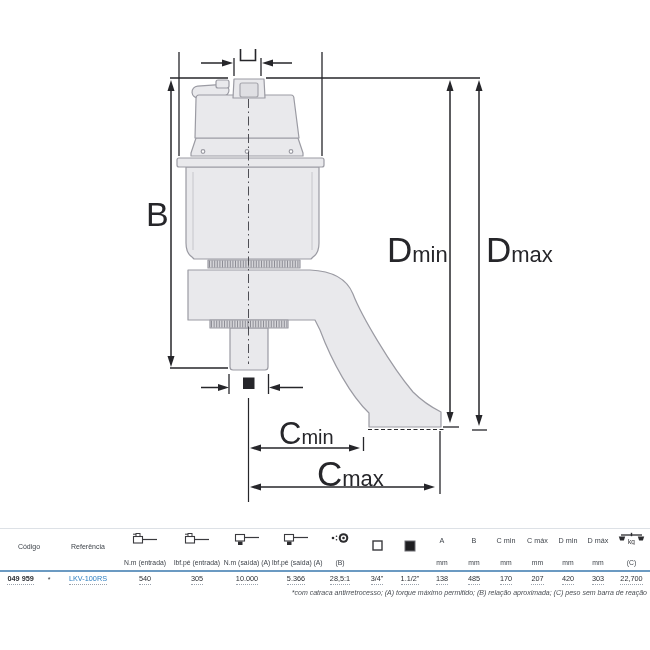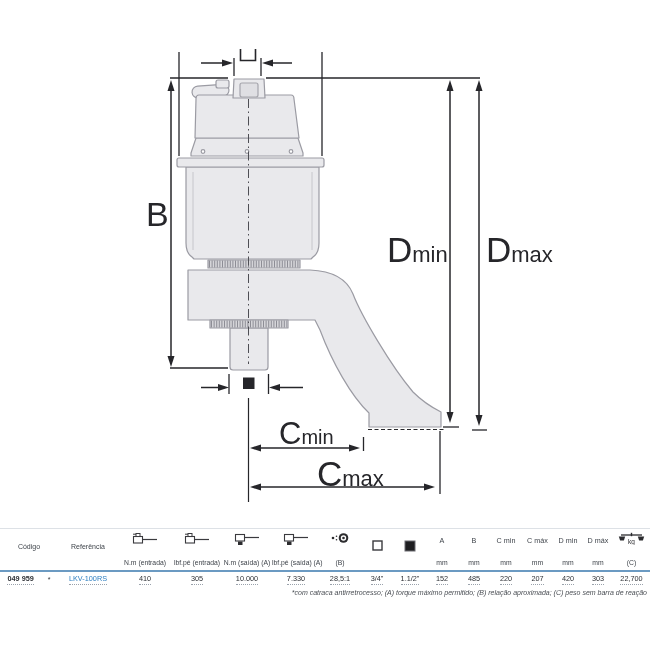--- a/index.html
+++ b/index.html
@@ -270,48 +270,48 @@
 
     <div class="trow">
       <div class="cell c1">
         <span class="v bold">049 959</span>
         <span class="ast">*</span>
       </div>
       <div class="cell c2">
         <span class="v link">LKV-100RS</span>
       </div>
       <div class="cell c3">
-        <span class="v">410</span>
+        <span class="v">540</span>
       </div>
       <div class="cell c4">
         <span class="v">305</span>
       </div>
       <div class="cell c5">
         <span class="v">10.000</span>
       </div>
       <div class="cell c6">
-        <span class="v">7.330</span>
+        <span class="v">5.366</span>
       </div>
       <div class="cell c7">
         <span class="v">28,5:1</span>
       </div>
       <div class="cell c8">
         <span class="v">3/4"</span>
       </div>
       <div class="cell c9">
         <span class="v">1.1/2"</span>
       </div>
       <div class="cell c10">
-        <span class="v">152</span>
+        <span class="v">138</span>
       </div>
       <div class="cell c11">
         <span class="v">485</span>
       </div>
       <div class="cell c12">
-        <span class="v">220</span>
+        <span class="v">170</span>
       </div>
       <div class="cell c13">
         <span class="v">207</span>
       </div>
       <div class="cell c14">
         <span class="v">420</span>
       </div>
       <div class="cell c15">
         <span class="v">303</span>
       </div>

